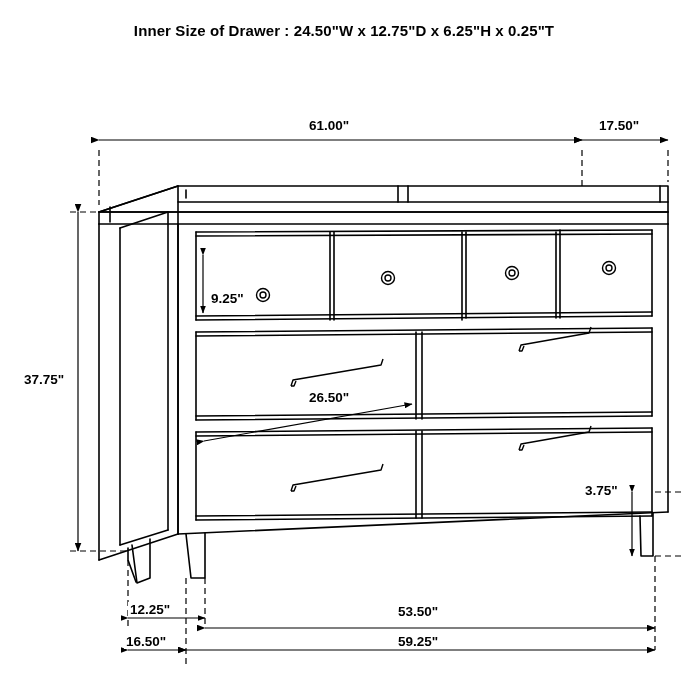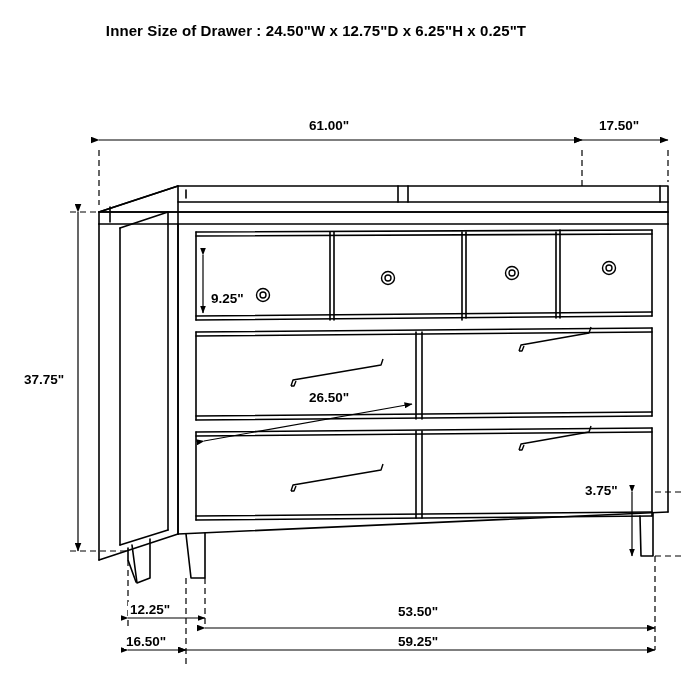--- a/index.html
+++ b/index.html
@@ -23,20 +23,21 @@
   }
   #title {
     position: absolute;
     left: 0;
     top: 22px;
     width: 632px;
     text-align: center;
     font-size: 15px;
     font-weight: bold;
     letter-spacing: 0.1px;
+    padding-left: 28px;
   }
   svg.layer {
     position: absolute;
     left: 0; top: 0;
     width: 700px;
     height: 700px;
   }
   .dimlabel {
     position: absolute;
     font-size: 13.5px;

